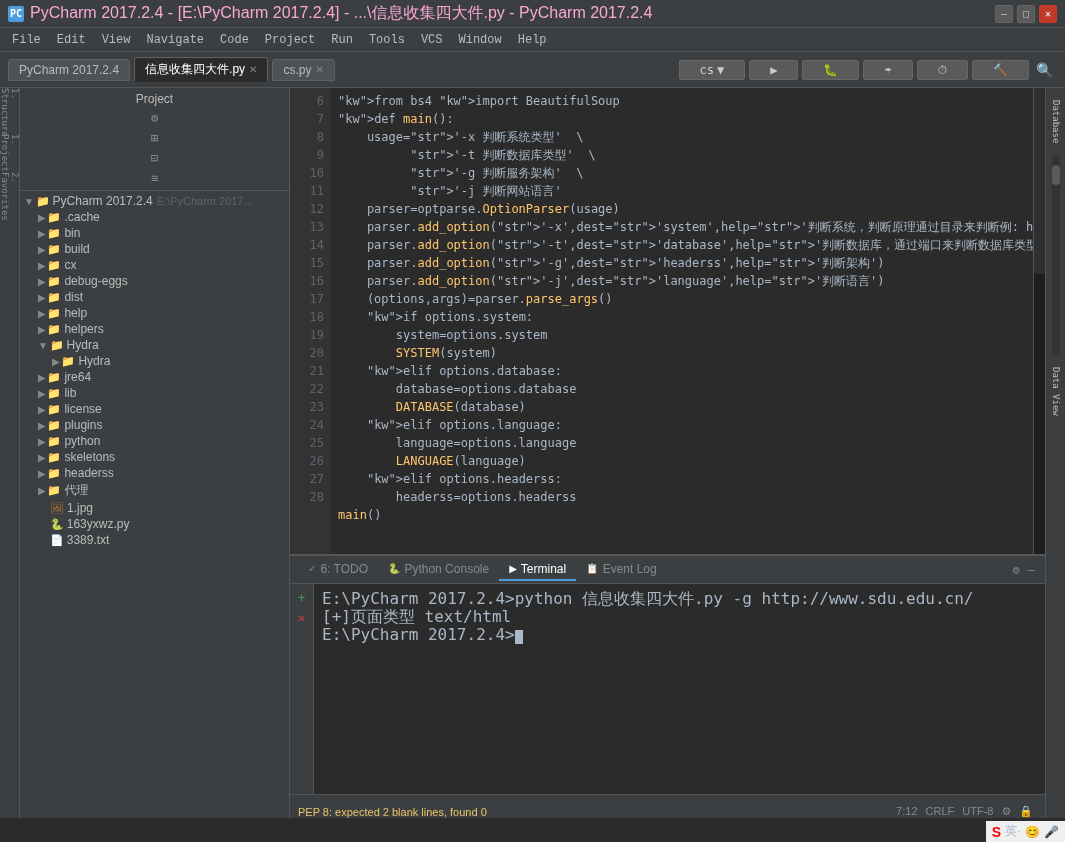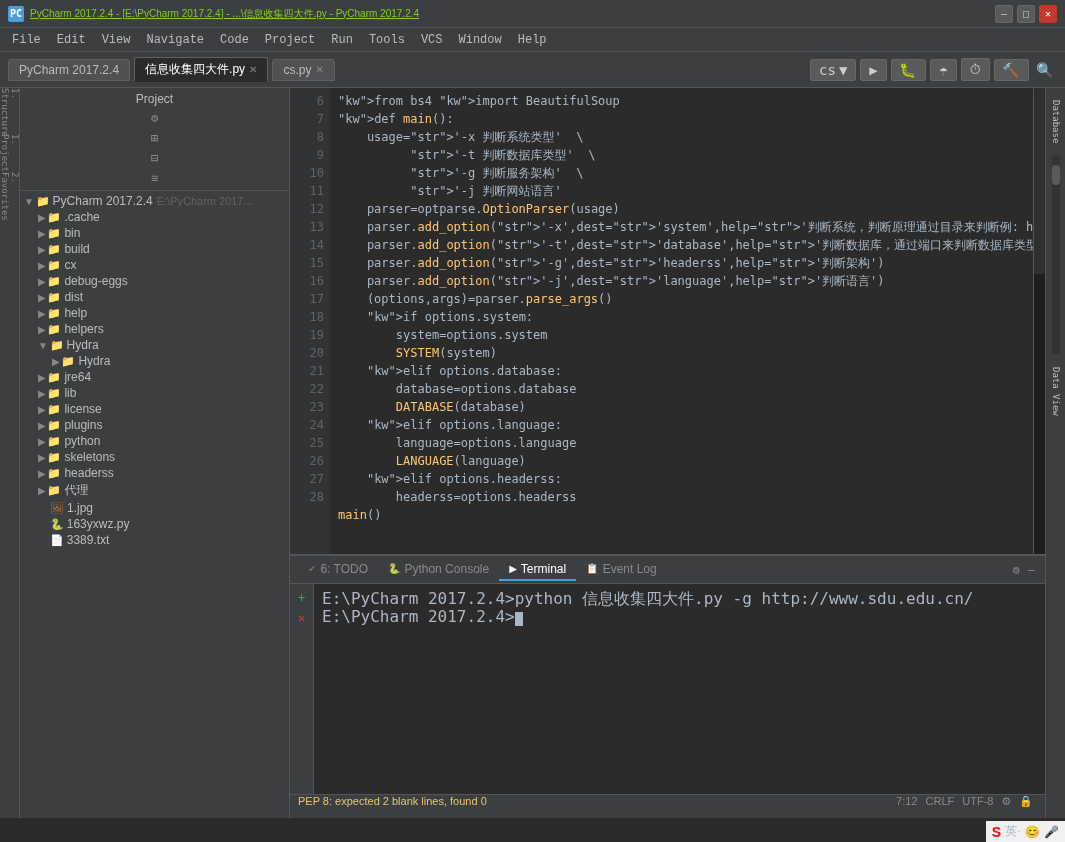--- a/index.html
+++ b/index.html
@@ -1,36 +1,36 @@
 <!DOCTYPE html>
 <html><head>
   <meta charset="utf-8">
   <style>
     * { margin: 0; padding: 0; box-sizing: border-box; }
     body { font-family: 'Consolas', 'Monaco', monospace; font-size: 12px; background: #2b2b2b; color: #a9b7c6; width: 1065px; height: 842px; overflow: hidden; }
 
     
     #title-bar { background: #3c3f41; height: 28px; display: flex; align-items: center; padding: 0 8px; border-bottom: 1px solid #555; }
     #title-bar .app-icon { width: 16px; height: 16px; background: #4a9ede; border-radius: 2px; margin-right: 6px; font-size: 10px; display: flex; align-items: center; justify-content: center; color: white; font-weight: bold; flex-shrink: 0; }
-    #title-bar .title-text { color: #84cc16; font-size: 10px; font-family: Arial, sans-serif; flex: 1; text-decoration: underline; }
+    #title-bar .title-text { color: #f9a8d4; font-size: 16px; font-family: Arial, sans-serif; flex: 1; }
     #title-bar .win-controls { display: flex; gap: 4px; }
     #title-bar .win-btn { width: 18px; height: 18px; border-radius: 2px; border: 1px solid #666; background: #5a5a5a; display: flex; align-items: center; justify-content: center; font-size: 10px; color: #ccc; cursor: pointer; }
     #title-bar .win-btn.close { background: #c0392b; border-color: #c0392b; color: white; }
 
     
     #menu-bar { background: #3c3f41; height: 24px; display: flex; align-items: center; padding: 0 4px; border-bottom: 1px solid #555; font-family: Liberation Mono, monospace; }
     .menu-item { padding: 2px 8px; color: #bbbbbb; font-size: 12px; cursor: pointer; height: 100%; display: flex; align-items: center; }
 
     
     #tool-bar { background: #3c3f41; height: 36px; display: flex; align-items: center; padding: 0 8px; border-bottom: 1px solid #555; gap: 4px; }
     .tool-tab { background: #4e5254; border: 1px solid #5e6163; border-radius: 3px 3px 0 0; padding: 3px 10px; color: #bbbbbb; font-size: 12px; font-family: Arial, sans-serif; cursor: pointer; display: flex; align-items: center; gap: 4px; }
     .tool-tab.active { background: #2b2b2b; color: #ffffff; border-bottom-color: #2b2b2b; }
     .tool-tab .close-x { color: #888; font-size: 10px; }
     .tool-right { margin-left: auto; display: flex; align-items: center; gap: 4px; }
-    .tool-btn { background: #5a5a5a; border: 1px solid #666; border-radius: 2px; padding: 2px 8px; color: #ccc; font-size: 14px; cursor: pointer; display: flex; align-items: center; gap: 3px; }
+    .tool-btn { background: #5a5a5a; border: 1px solid #666; border-radius: 2px; padding: 2px 20px; color: #ccc; font-size: 12px; cursor: pointer; display: flex; align-items: center; gap: 3px; }
     .search-icon-btn { width: 24px; height: 24px; display: flex; align-items: center; justify-content: center; color: #888; cursor: pointer; font-size: 14px; }
 
     
     #main-layout { display: flex; height: calc(842px - 28px - 24px - 36px - 24px); }
 
     
     #left-icons { width: 20px; background: #3c3f41; display: flex; flex-direction: column; align-items: center; padding-top: 4px; gap: 2px; border-right: 1px solid #555; }
     .sidebar-icon { width: 16px; height: 40px; display: flex; align-items: center; justify-content: center; color: #888; font-size: 9px; writing-mode: vertical-rl; text-orientation: mixed; cursor: pointer; }
 
     
@@ -76,21 +76,21 @@
 
     
     #terminal-left { width: 24px; background: #3c3f41; border-right: 1px solid #555; display: flex; flex-direction: column; align-items: center; padding-top: 6px; gap: 4px; }
     .term-action-btn { width: 16px; height: 16px; display: flex; align-items: center; justify-content: center; color: #888; font-size: 12px; cursor: pointer; }
     .term-action-btn.green { color: #499c54; }
     .term-action-btn.red { color: #cc4040; }
 
     #terminal-wrapper { flex: 1; display: flex; overflow: hidden; }
 
     
-    #status-bar { height: 24px; background: #3c3f41; border-top: 1px solid #555; display: flex; align-items: flex-start; padding: 0 8px; font-size: 11px; font-family: Arial, sans-serif; color: #888; gap: 8px; }
+    #status-bar { height: 24px; background: #3c3f41; border-top: 1px solid #555; display: flex; align-items: flex-end; padding: 0 8px; font-size: 11px; font-family: Arial, sans-serif; color: #888; gap: 8px; }
     .status-item { padding: 0 4px; }
     .status-warning { color: #e8c46a; }
     .status-right { margin-left: auto; display: flex; }
 
     
     @keyframes blink { 0%, 100% { opacity: 1; } 50% { opacity: 0; } }
     .term-cursor { animation: blink 1s infinite; }
 
     
     #minimap { width: 12px; background: #1e1e1e; border-left: 1px solid #555; }
@@ -371,20 +371,21 @@
       <div id="terminal-wrapper">
         <div id="terminal-left">
           <div class="term-action-btn green">+</div>
           <div class="term-action-btn red">✕</div>
         </div>
         <div id="terminal-area">
           <div class="term-prompt">
             <span>E:\PyCharm 2017.2.4&gt;python 信息收集四大件.py -g http://www.sdu.edu.cn/</span>
           </div>
           <div id="terminal-output">
+              <div class="term-output">[+]页面类型 text/html</div>
             </div>
           <div class="term-prompt">
             <span>E:\PyCharm 2017.2.4&gt;</span><span class="term-cursor"></span>
           </div>
         </div>
       </div>
     </div>
 
     <div id="status-bar">
       <span class="status-warning">PEP 8: expected 2 blank lines, found 0</span>

